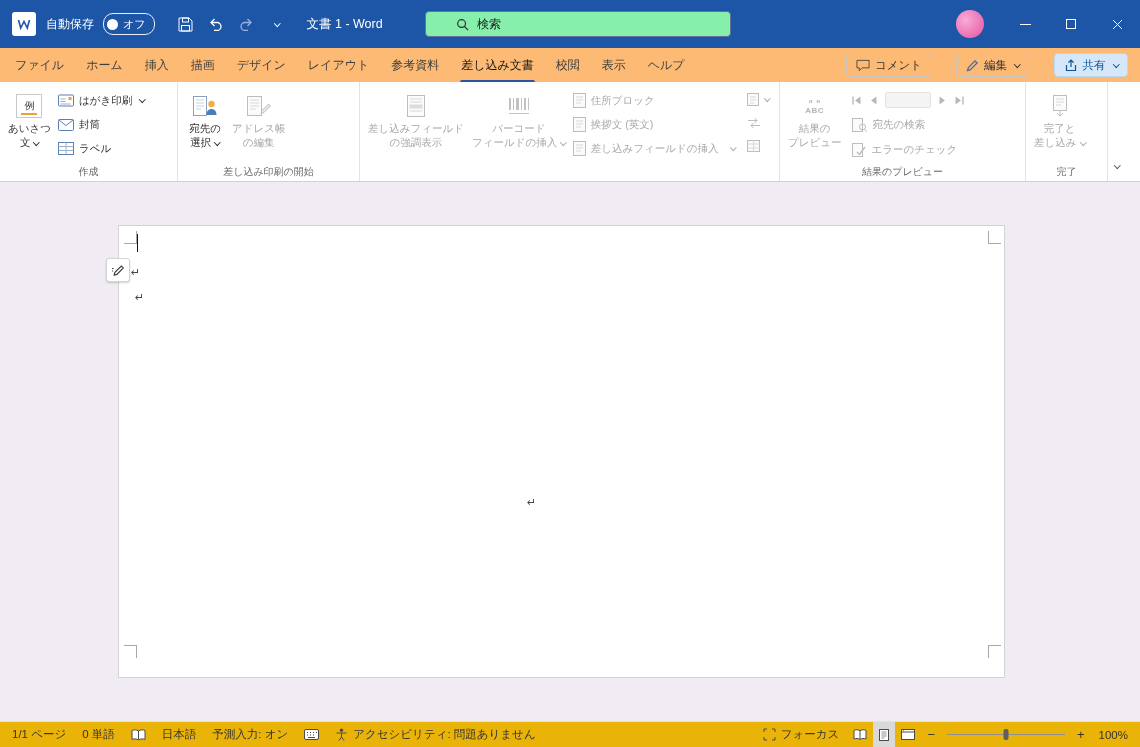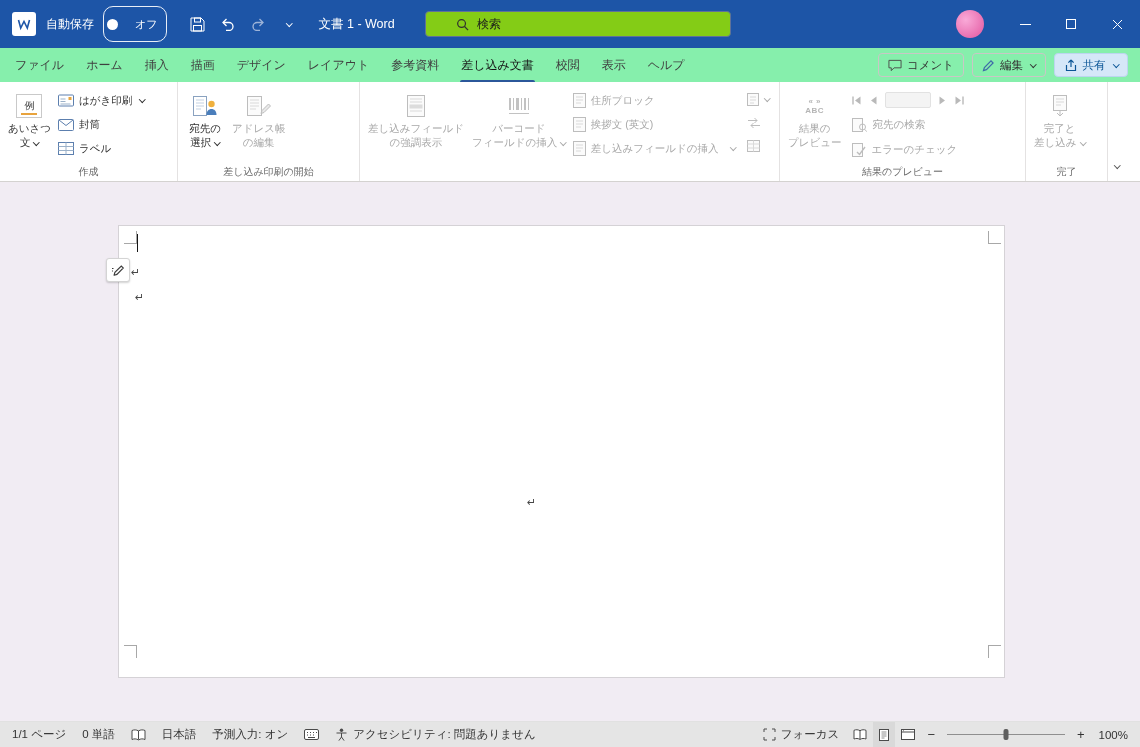--- a/index.html
+++ b/index.html
@@ -4,37 +4,37 @@
 <style>
   html,body{margin:0;padding:0;}
   body{width:1140px;height:747px;overflow:hidden;font-family:"Liberation Sans","DejaVu Sans",sans-serif;background:#fff;}
   *{box-sizing:border-box;}
   .window{width:1140px;height:747px;display:flex;flex-direction:column;border-radius:29px;}
 
   
   .titlebar{height:48px;flex:none;background:#1d55a7;display:flex;align-items:center;position:relative;color:#fff;}
   .appicon{width:24px;height:24px;margin:0 10px 0 12px;background:#fff;border-radius:3px;display:flex;align-items:center;justify-content:center;flex:none;}
   .tb-text{font-size:12px;margin-right:9px;white-space:nowrap;}
-  .toggle{display:flex;align-items:center;gap:17px;border:1px solid rgba(255,255,255,.9);border-radius:10px;height:36px;padding:0 8px 0 3px;margin-right:16px;font-size:11px;flex:none;}
+  .toggle{display:flex;align-items:center;gap:5px;border:1px solid rgba(255,255,255,.9);border-radius:10px;height:22px;padding:0 8px 0 3px;margin-right:16px;font-size:11px;flex:none;}
   .knob{width:11px;height:11px;border-radius:50%;background:#fff;flex:none;}
   .tb-btn{width:26px;height:26px;display:flex;align-items:center;justify-content:center;background:none;border:none;color:#fff;margin:0 2px;border-radius:3px;padding:0;flex:none;}
   .tb-title{font-size:12.5px;margin-left:16px;white-space:nowrap;}
-  .searchbox{position:absolute;left:425px;top:11px;width:306px;height:26px;background:#84cc16;border:1px solid #5f729a;border-radius:4px;display:flex;align-items:center;gap:8px;color:#1c1c1c;font-size:12px;padding-left:30px;}
+  .searchbox{position:absolute;left:425px;top:11px;width:306px;height:26px;background:#86efac;border:1px solid #5f729a;border-radius:4px;display:flex;align-items:center;gap:8px;color:#1c1c1c;font-size:12px;padding-left:30px;}
   .avatar{width:28px;height:28px;border-radius:50%;margin-left:auto;margin-right:18px;background:radial-gradient(circle at 35% 35%,#f9aad8,#e2559f);flex:none;}
   .winctl{display:flex;height:48px;flex:none;}
   .wc{width:46px;height:100%;display:flex;align-items:center;justify-content:center;}
   .mini-g{display:block;width:11px;height:1px;background:#fff;}
   .maxi-g{display:block;width:10px;height:10px;border:1px solid #fff;}
 
   
-  .tabrow{height:34px;flex:none;background:#86efac;display:flex;align-items:center;padding:0 4px;}
+  .tabrow{height:34px;flex:none;background:#fdba74;display:flex;align-items:center;padding:0 4px;}
   .tab{padding:0 11px;height:34px;display:flex;align-items:center;font-size:12px;color:#3f3f3f;position:relative;white-space:nowrap;}
   .tab.active{color:#161616;}
   .tab.active::after{content:"";position:absolute;left:10px;right:10px;bottom:0;height:2.5px;background:#2b579a;border-radius:2px 2px 0 0;}
-  .tab-right{margin-left:auto;display:flex;gap:8px;align-items:flex-end;padding-right:8px;}
+  .tab-right{margin-left:auto;display:flex;gap:24px;align-items:flex-end;padding-right:8px;}
   .pill{display:flex;align-items:center;gap:5px;border:1px solid #c9c7c5;border-radius:4px;height:24px;padding:0 9px;font-size:11.5px;color:#333;white-space:nowrap;}
   .pill.share{background:#d5e7f8;border-color:#bcd6ef;color:#0b5596;}
 
   
   .ribbon{height:100px;flex:none;background:#fff;border-bottom:1px solid #d4d2d0;display:flex;position:relative;}
   .group{position:relative;border-right:1px solid #e4e2e2;padding:5px 4px 16px;display:flex;align-items:flex-start;flex:none;}
   .glabel{position:absolute;bottom:2px;left:0;right:0;text-align:center;font-size:10px;color:#676767;white-space:nowrap;}
   .g-create{width:178px;}
   .g-start{width:182px;}
   .g-fields{width:420px;}
@@ -66,21 +66,21 @@
   .cm{position:absolute;width:13px;height:13px;}
   .cm.tl{left:124px;top:49px;border-right:1px solid #a8a8a8;border-bottom:1px solid #a8a8a8;}
   .cm.tr{left:988px;top:49px;border-left:1px solid #a8a8a8;border-bottom:1px solid #a8a8a8;}
   .cm.bl{left:124px;top:463px;border-right:1px solid #a8a8a8;border-top:1px solid #a8a8a8;}
   .cm.br{left:988px;top:463px;border-left:1px solid #a8a8a8;border-top:1px solid #a8a8a8;}
   .caret{position:absolute;left:137px;top:52px;width:1.3px;height:18px;background:#151515;}
   .pmark{position:absolute;font-size:11px;color:#474747;line-height:11px;}
   .penbox{position:absolute;left:106px;top:76px;width:24px;height:24px;background:#fff;border:1px solid #d4d4d4;border-radius:3px;box-shadow:0 1px 2px rgba(0,0,0,.18);display:flex;align-items:center;justify-content:center;}
 
   
-  .statusbar{height:26px;flex:none;background:#e5e5e5;border-top:1px solid #e1e1e1;display:flex;align-items:center;font-size:11.5px;color:#333;padding:0 4px;}
+  .statusbar{height:26px;flex:none;background:#eab308;border-top:1px solid #e1e1e1;display:flex;align-items:center;font-size:11.5px;color:#333;padding:0 4px;}
   .sbi{display:flex;align-items:center;gap:5px;padding:0 8px;height:100%;white-space:nowrap;}
   .sb-right{margin-left:auto;display:flex;align-items:center;height:100%;}
   .vicon{padding:0 6px;}
   .vicon.vact{background:#d9d9d9;}
   .zoom-track{width:118px;height:1px;background:#8f8f8f;position:relative;margin:0 6px;}
   .zoom-thumb{position:absolute;left:50%;top:-5px;width:5px;height:11px;background:#5f5f5f;border-radius:2px;transform:translateX(-50%);}
   .zbtn{font-size:13px;padding:0 6px;color:#333;}
 </style>
 </head>
 <body>

